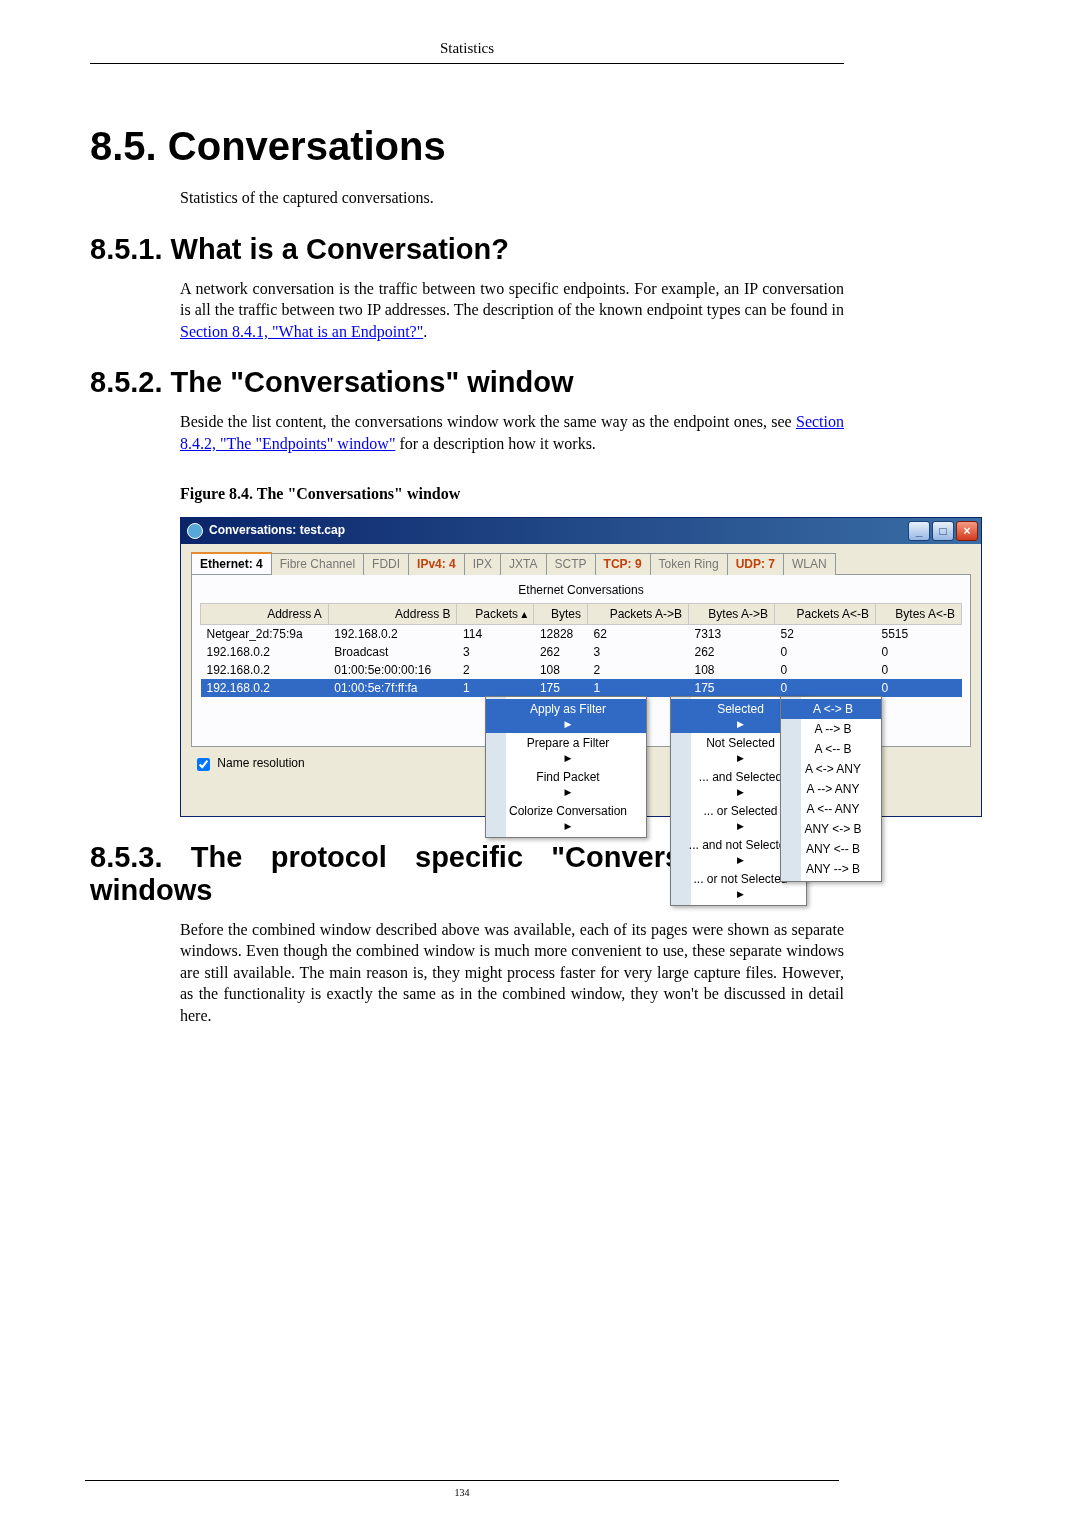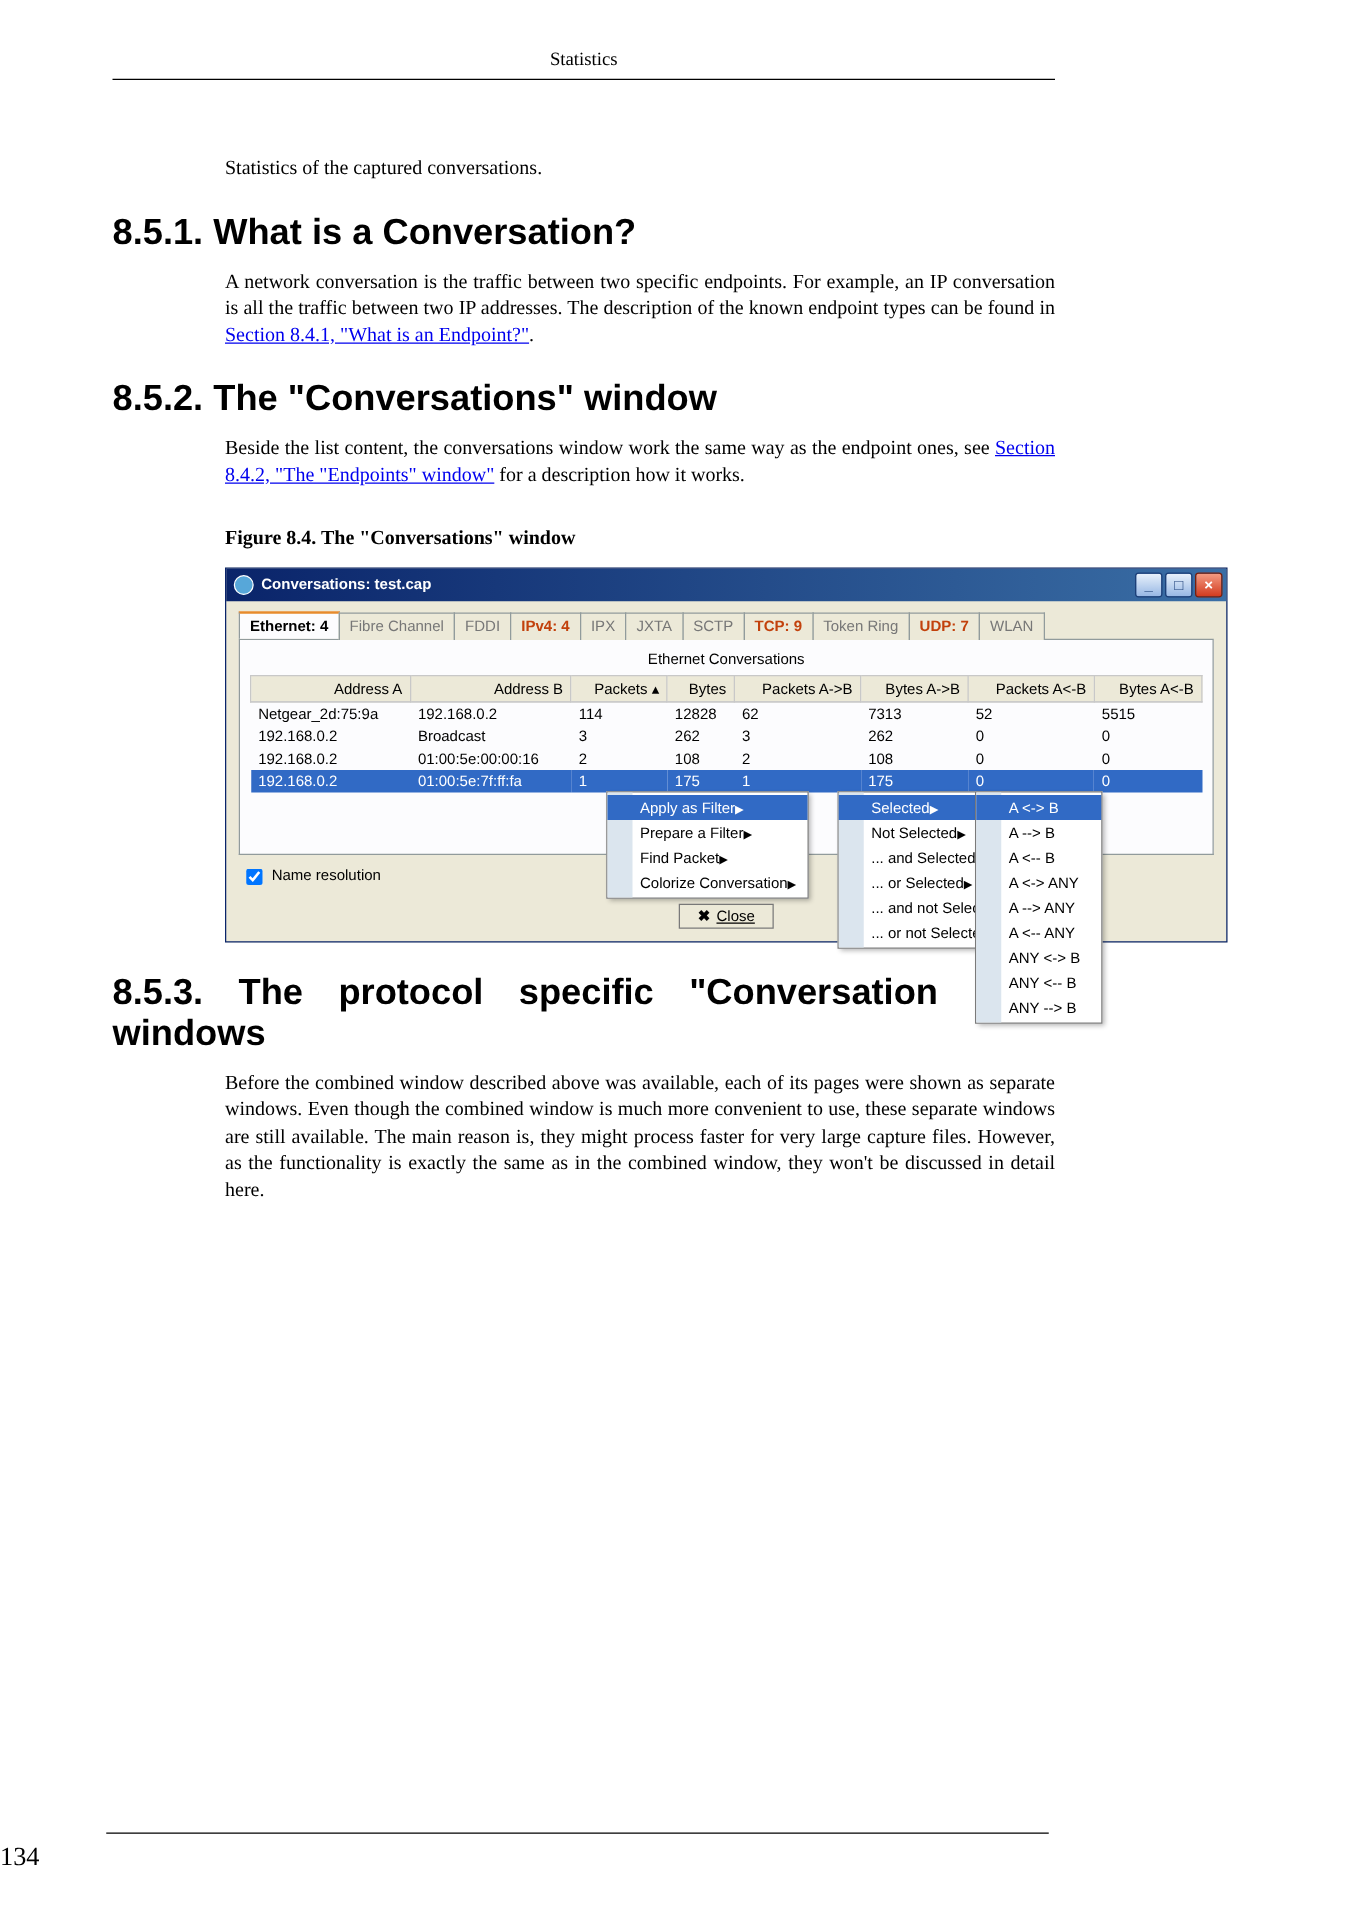--- a/index.html
+++ b/index.html
@@ -120,52 +120,53 @@
   .menu {
     position:absolute;
     background:#fff;
     border:1px solid #7a7a7a;
     box-shadow:2px 2px 4px rgba(0,0,0,.3);
     font-size:12px;
     z-index:20;
   }
   .menu .sidebar { position:absolute; left:0; top:0; bottom:0; width:20px; background:#dbe5ee;}
   .menu ul { list-style:none; margin:0; padding:2px 0; position:relative;}
-  .menu li { padding:3px 22px 3px 26px; display:flex; align-items:center; justify-content:flex-start; white-space:nowrap;}
+  .menu li { padding:3px 22px 3px 26px; display:flex; align-items:center; justify-content:flex-start; white-space:nowrap;flex-direction:column;}
   .menu li.sel { background:#316ac5; color:#fff;}
   .menu .arrow::after { content:"\25B6"; font-size:9px; }
   .menu li.sel .arrow::after { color:#fff; }
   .menu-wrap { position:relative; height:0; }
   .copybar { text-align:center; padding:14px 0 4px 0;}
   .btn {
     display:inline-flex;align-items:center;gap:5px;
     padding:2px 14px;
     border:1px solid #7a7a7a;
     background:#ece9d8;
     font-size:12px;
   }
   .btn .under { text-decoration:underline; }
   .cbrow { padding:8px 0 0 2px; font-size:12px; }
   .cbrow input { vertical-align:middle; margin-right:4px;}
   .closebar { text-align:center; padding:12px 0 0 0;}
   .footer {
     position:absolute; left:0; right:0; bottom:30px;
-    text-align:left; font-size:21px;
+    text-align:center; font-size:10px;
   }
   .footer-line { width:calc(100% - 170px); margin:0 auto 6px auto; border-top:1px solid #000;}
   .icon-copy { width:13px;height:13px;display:inline-block;border:1px solid #555;position:relative;background:#fff;}
   .icon-copy::before { content:""; position:absolute; left:-3px; top:-3px;width:13px;height:13px;border:1px solid #555;background:#fff;}
   .icon-x { font-weight:bold;}
 </style>
 </head>
 <body>
 
 <div class="page">
   <div class="header">Statistics</div>
 
+  <h1>8.5. Conversations</h1>
   <div class="body-indent">
     <p>Statistics of the captured conversations.</p>
   </div>
 
   <h2>8.5.1. What is a Conversation?</h2>
   <div class="body-indent">
     <p>
       <span>A network conversation is the traffic between two specific endpoints. For example, an IP conversation is all the traffic between two IP addresses. The description of the known endpoint types can be found in </span><a href="#" class="link">Section 8.4.1, "What is an Endpoint?"</a><span>.</span>
     </p>
   </div>

